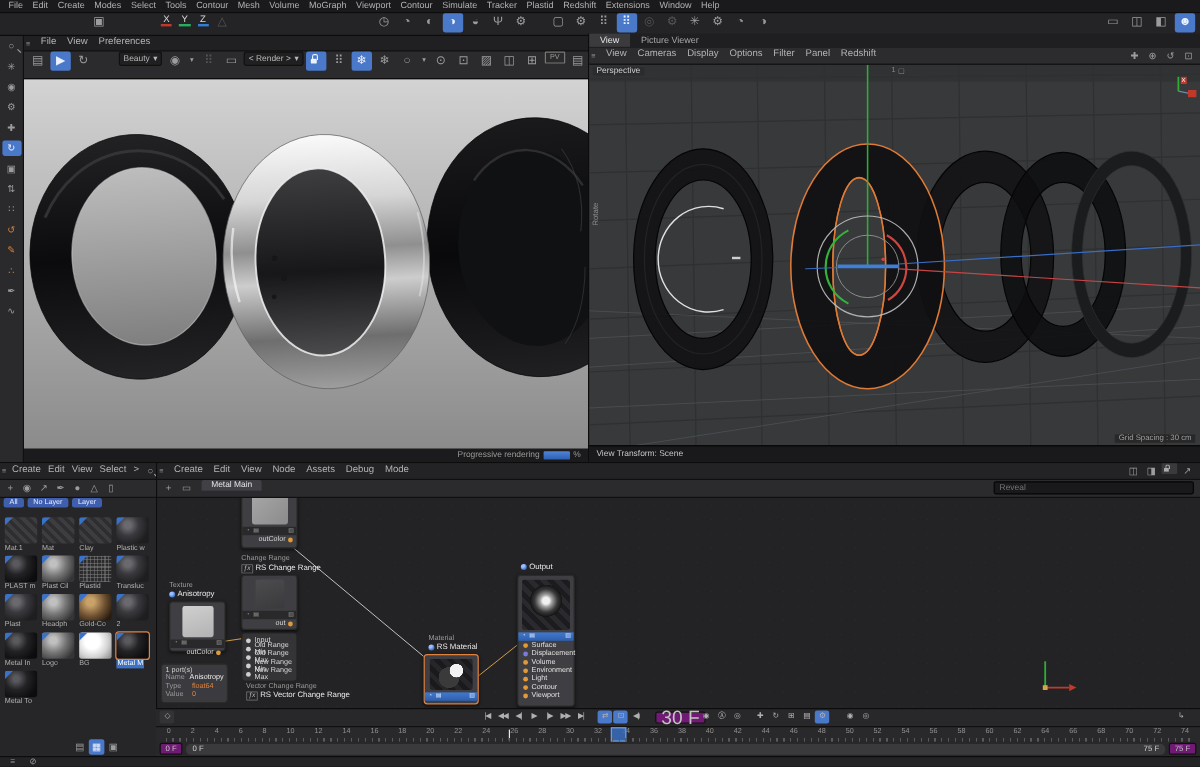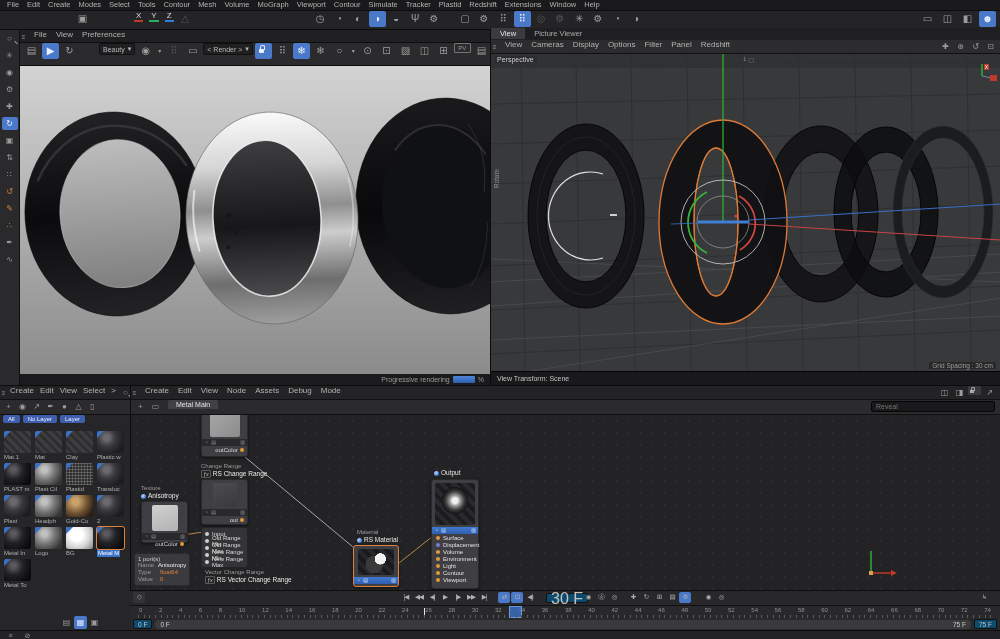--- a/index.html
+++ b/index.html
@@ -92,21 +92,21 @@
   #mmbottom{position:absolute;left:0;top:228px;width:130px;height:17px;display:flex;align-items:center;
             padding-left:60px;gap:1px;}
   .mslider{width:20px;height:2px;background:#555;border-radius:1px;position:relative;margin-left:4px;}
   .mslider::before{content:"";position:absolute;left:0;top:-1px;width:12px;height:4px;background:#4b79c9;border-radius:2px;}
 
   
   #ne{left:130px;top:385px;width:870px;height:205px;background:#232325;border-top:1px solid #0c0c0c;border-left:1px solid #0c0c0c;}
   #nemenu{height:14px;background:#232325;border-bottom:1px solid #101010;justify-content:flex-start;}
   #netools{height:15px;background:#2b2b2d;border-bottom:1px solid #101010;gap:2px;padding:0 3px;}
   .netab{background:#404045;color:#e4e4e4;font-size:7px;padding:1px 8px;border-radius:2px 2px 0 0;margin-left:4px;cursor:pointer;}
-  #reveal{position:absolute;right:5px;top:15px;width:124px;height:11px;background:#19191b;border:1px solid #050505;
+  #reveal{position:absolute;right:5px;top:15px;width:167px;height:11px;background:#19191b;border:1px solid #050505;
           color:#8a8a8a;font-size:7px;padding:0 4px;border-radius:2px;font-family:inherit;}
   #canvas{position:absolute;left:0;top:29px;width:870px;height:176px;overflow:hidden;
           background:#232325;background-image:radial-gradient(#2d2d30 0.7px,transparent 0.8px);background-size:12px 12px;}
   .node{position:absolute;background:#3f3f43;border:1px solid #2a2a2a;border-radius:3px;box-shadow:0 1px 3px #0009;}
   .node .prev{margin:3px auto 2px;border-radius:2px;}
   .nstrip{height:7px;background:#29292b;display:flex;align-items:center;gap:2px;font-size:5px;color:#808080;padding:0 2px;}
   .nstrip .icon{min-width:5px;height:6px;font-size:5px;}
   .nstrip .icon:last-child{margin-left:auto;}
   .bluestrip{background:linear-gradient(180deg,#4079d0,#2f5fae);}
   .bluestrip .icon{color:#dce9ff;}
@@ -144,21 +144,21 @@
   #transport{position:relative;height:14px;}
   #transport .grp{position:absolute;top:1px;display:flex;gap:1px;}
   #transport .icon{font-size:6.5px;letter-spacing:-1px;min-width:12px;height:11px;color:#b0b0b0;}
   #ruler{position:relative;height:13px;background:#29292b;border-top:1px solid #111;}
   #rlabels{display:flex;justify-content:space-between;padding:0 9px;font-size:6px;color:#8f8f8f;line-height:8px;}
   #ruler::after{content:"";position:absolute;left:8px;right:8px;bottom:0;height:3px;
       background:repeating-linear-gradient(90deg,#5a5a5c 0 1px,transparent 1px 5.72px);}
   #playhead{position:absolute;left:43.6%;top:0;width:13px;height:12px;background:#3a72c8cc;border:1px solid #6f9ae0;}
   #prevmark{position:absolute;left:33.8%;top:2px;width:1px;height:9px;background:#e8e8e8;}
   #rrow{display:flex;align-items:center;gap:3px;height:12px;padding:0 3px;font-size:6.5px;}
-  .fbox{background:#0c4a6e;border:1px solid #101010;padding:0 4px;height:10px;line-height:9px;color:#c2c2c2;border-radius:2px;white-space:nowrap;}
+  .fbox{background:#701a75;border:1px solid #101010;padding:0 4px;height:10px;line-height:9px;color:#c2c2c2;border-radius:2px;white-space:nowrap;}
   #rtrack{flex:1;background:#3a3a3d;height:9px;border-radius:4px;display:flex;justify-content:space-between;
           padding:0 5px;color:#cfcfcf;line-height:9px;position:relative;}
 
   
   #status{left:0;top:630px;width:1000px;height:9px;background:#232325;border-top:1px solid #0c0c0c;
           display:flex;align-items:center;gap:4px;padding-left:4px;}
   #status .icon{height:8px;font-size:7px;}
 </style>
 </head>
 <body>

